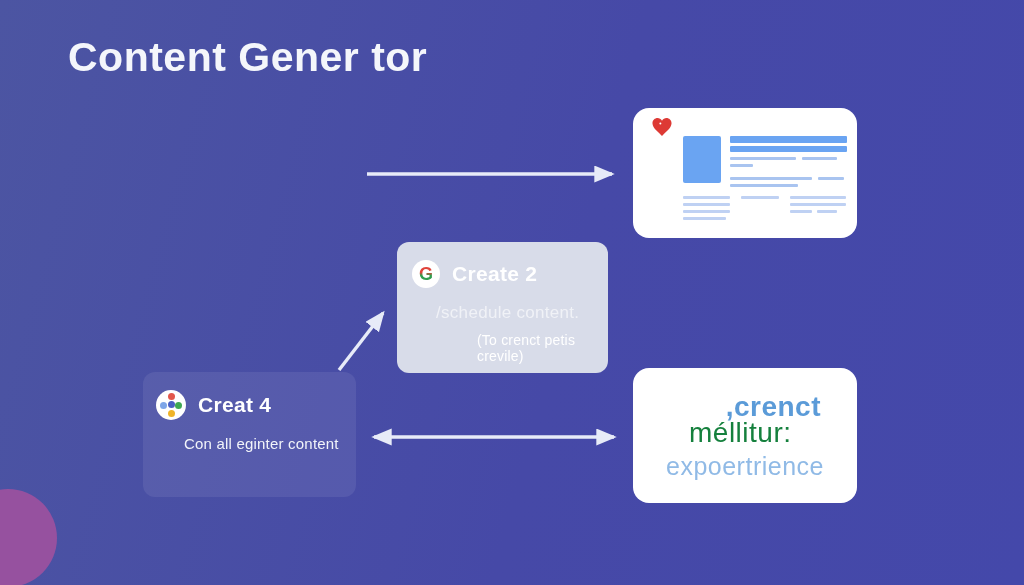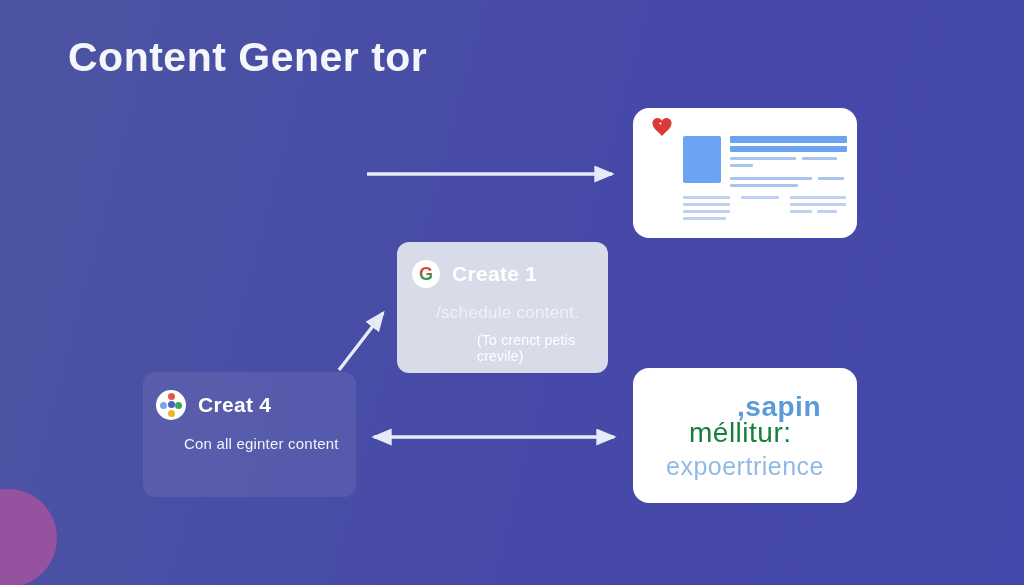--- a/index.html
+++ b/index.html
@@ -199,21 +199,21 @@
         <svg viewBox="0 0 28 28" width="28" height="28">
           <defs>
             <linearGradient id="ggrad" x1="0" y1="0" x2="0" y2="1">
               <stop offset="0.42" stop-color="#e0433a"></stop>
               <stop offset="0.58" stop-color="#2f9e4f"></stop>
             </linearGradient>
           </defs>
           <text x="14" y="20" text-anchor="middle" font-family="Liberation Sans, sans-serif" font-size="18" font-weight="bold" fill="url(#ggrad)">G</text>
         </svg>
       </span>
-      <span class="card-title">Create 1</span>
+      <span class="card-title">Create 2</span>
     </div>
     <div class="create2-sub">/schedule content.</div>
     <div class="create2-note">(To crenct petis crevile)</div>
   </div>
 
   <div class="card creat4-card">
     <div class="card-head">
       <span class="flower-icon">
         <span class="dot dot-top"></span>
         <span class="dot dot-left"></span>
@@ -222,18 +222,18 @@
         <span class="dot dot-bottom"></span>
       </span>
       <span class="card-title">Creat 4</span>
     </div>
     <div class="creat4-body">
       <div>Con all eginter content</div>
     </div>
   </div>
 
   <div class="card quote-card">
-    <div class="quote-w1">,sapin</div>
+    <div class="quote-w1">,crenct</div>
     <div class="quote-w2">méllitur:</div>
     <div class="quote-w3">expoertrience</div>
   </div>
 
 </div>
 
 </body></html>

